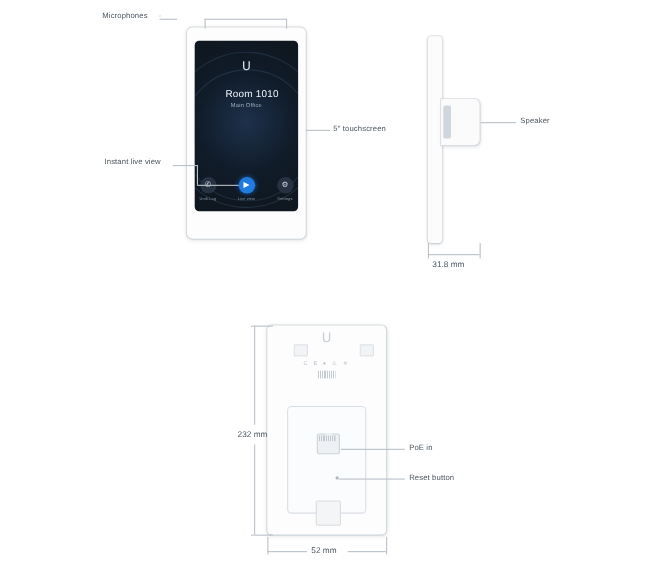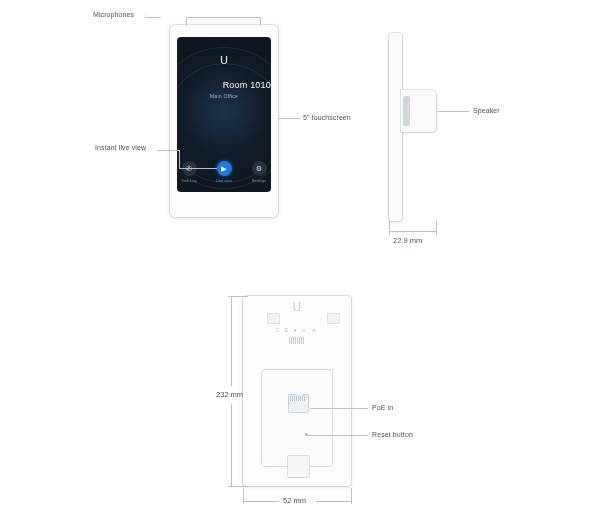--- a/index.html
+++ b/index.html
@@ -83,21 +83,21 @@
     text-align: center;
     color: #dfe7ef;
     font-size: 11px;
     font-family: "DejaVu Sans", sans-serif;
     line-height: 1;
   }
   .room-title {
     position: absolute;
     left: 0; right: 0;
     top: 43px;
-    text-align: right;
+    text-align: left;
     color: #f2f6fa;
     font-size: 9px;
     letter-spacing: .2px;
     padding-left: 28px;
   }
   .room-sub {
     position: absolute;
     left: 0; right: 0;
     top: 56px;
     text-align: center;
@@ -328,21 +328,21 @@
   <div class="side-panel"></div>
   <div class="side-bump"></div>
   <div class="side-speaker"></div>
 
   <div class="line hline" style="left:437px; top:111px; width:32px;"></div>
   <div class="lbl" style="left:473px; top:107px;">Speaker</div>
 
   <div class="line vline" style="left:389px; top:221px; height:14px;"></div>
   <div class="line vline" style="left:436px; top:221px; height:14px;"></div>
   <div class="line hline" style="left:389px; top:231px; width:47px;"></div>
-  <div class="dim-lbl" style="left:393px; top:236px;">22.9 mm</div>
+  <div class="dim-lbl" style="left:393px; top:236px;">31.8 mm</div>
 
   <div class="back-body"></div>
   <div class="back-u">U</div>
   <div class="back-clip" style="left:267px; top:313px;"></div>
   <div class="back-clip" style="left:327px; top:313px;"></div>
   <div class="back-marks">C E ♦ ⚠ ☣</div>
   <div class="back-barcode"></div>
   <div class="back-plate"></div>
   <div class="poe-port"></div>
   <div class="poe-pins"></div>

